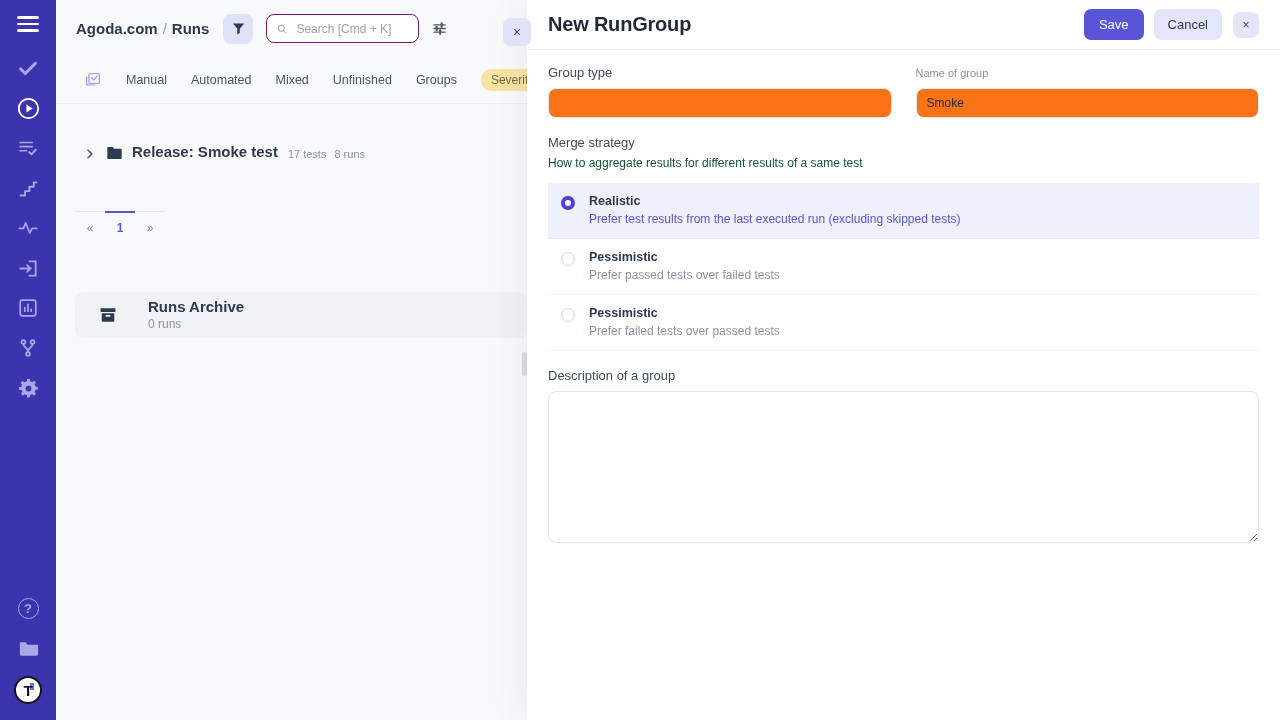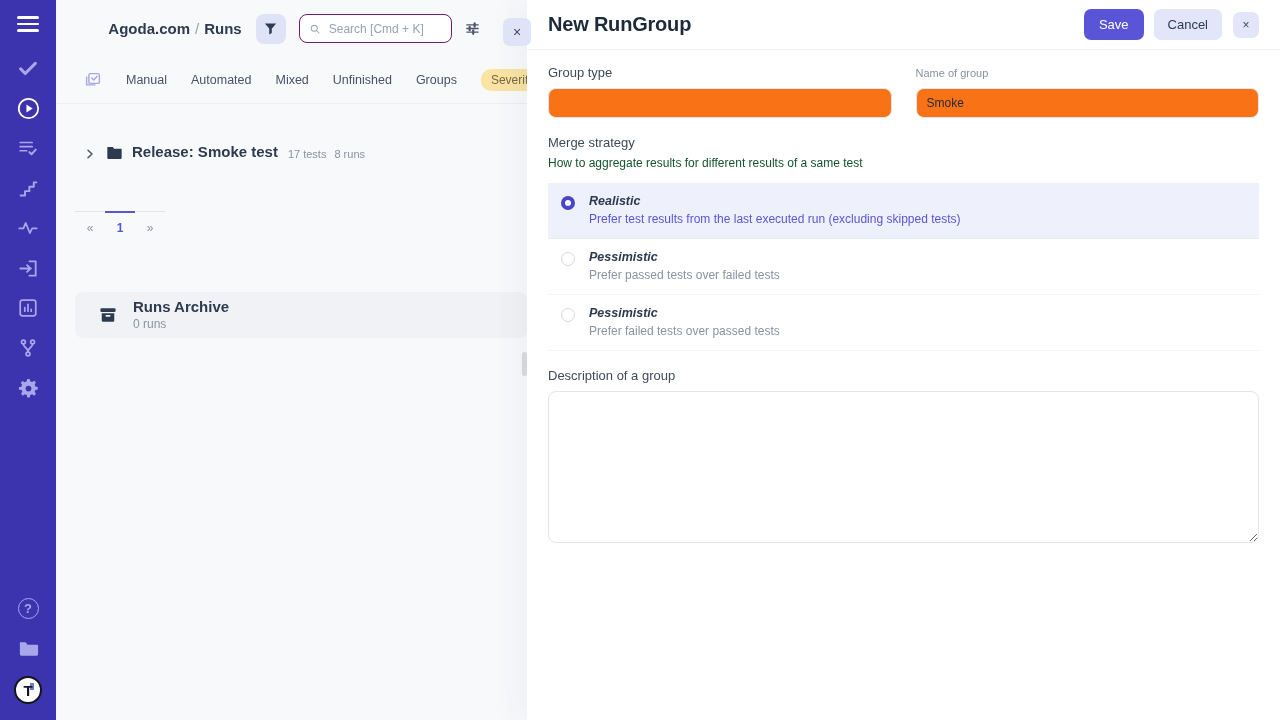--- a/index.html
+++ b/index.html
@@ -30,21 +30,21 @@
   .help-circle { width: 21px; height: 21px; border: 1.8px solid #a9a6e9; border-radius: 50%;
     color: #a9a6e9; font-size: 13px; font-weight: 700; display: flex; align-items: center; justify-content: center; }
   .avatar { width: 28px; height: 28px; border-radius: 50%; background: #ffffff; border: 2.5px solid #15151c;
     display: flex; align-items: center; justify-content: center; font-size: 15px; font-weight: 800; color: #15151c;
     position: relative; cursor: pointer; }
   .avatar i { position: absolute; right: 6px; top: 5px; width: 4px; height: 7px; background: #6d7bdc; }
   .avatar b { position: relative; z-index: 1; font-style: normal; }
 
   
   .left-panel { position: absolute; left: 56px; top: 0; width: 471px; height: 100%; background: #f8f9fb; }
-  .lp-header { display: flex; align-items: center; height: 57px; padding: 0 14px 0 20px; justify-content: center; }
+  .lp-header { display: flex; align-items: center; height: 57px; padding: 0 14px 0 20px; }
   .breadcrumb { font-size: 15px; font-weight: 700; color: #2d3a4f; white-space: nowrap; }
   .breadcrumb .sep { color: #98a1ae; font-weight: 400; margin: 0 5px; }
   .filter-btn { width: 30px; height: 30px; border-radius: 8px; background: #dfe3f8; margin-left: 14px;
     display: flex; align-items: center; justify-content: center; cursor: pointer; flex: none; }
   .search-box { margin-left: 13px; width: 153px; height: 29px; background: #fff; border: 1px solid #701a75;
     border-radius: 8px; display: flex; align-items: center; padding: 0 9px; gap: 6px; }
   .search-box input { border: none; outline: none; background: transparent; width: 100%;
     font-size: 12px; color: #4a5568; font-family: inherit; }
   .search-box input::placeholder { color: #9aa2af; }
   .sliders-btn { margin-left: 12px; cursor: pointer; display: flex; }
@@ -59,21 +59,21 @@
   .tree-meta { font-size: 11px; color: #8a93a2; margin-left: 10px; }
   .tree-meta + .tree-meta { margin-left: 8px; }
 
   .pagination { position: absolute; top: 211px; left: 19px; display: flex; }
   .page-btn { width: 30px; padding-top: 9px; border-top: 1px solid #e2e5ea; text-align: center;
     font-size: 12px; color: #8a93a2; cursor: pointer; }
   .page-btn.active { border-top: 2px solid #5a55d2; color: #5a55d2; font-weight: 600; padding-top: 8px; }
 
   .archive-row { position: absolute; top: 292px; left: 19px; right: 0; height: 46px; background: #f1f2f5;
     border-radius: 8px; display: flex; align-items: center; padding-left: 23px; cursor: pointer; }
-  .archive-text { margin-left: 15px; }
+  .archive-text { margin-left: 30px; }
   .archive-title { font-size: 15px; font-weight: 700; color: #2d3a4f; line-height: 1.1; }
   .archive-sub { font-size: 12px; color: #8a93a2; margin-top: 2px; }
 
   .lp-close { position: absolute; top: 18px; left: 447px; width: 28px; height: 28px; background: #dfe3f8;
     border-radius: 7px; color: #3f4a5a; font-size: 14px; display: flex; align-items: center;
     justify-content: center; cursor: pointer; z-index: 30; border: none; }
   .scroll-thumb { position: absolute; right: 0; top: 352px; width: 5px; height: 24px; background: #d9dbe0; border-radius: 3px; }
 
   
   .modal { position: absolute; left: 527px; top: 0; width: 753px; height: 100%; background: #ffffff;
@@ -94,21 +94,21 @@
     font-size: 12px; color: #1f2937; padding: 0 10px; outline: none; font-family: inherit; }
 
   .merge-section { margin-top: 17px; }
   .merge-hint { font-size: 12px; color: #14532d; margin-top: 6px; }
   .options { margin-top: 13px; }
   .option { display: flex; padding: 11px 13px 12px; border-bottom: 1px solid #f3f4f7; cursor: pointer; }
   .option.selected { background: #eef0fb; border-bottom-color: #e9ecf8; }
   .radio { width: 14px; height: 14px; border-radius: 50%; border: 1px solid #d5dae2; background: #fff; margin-top: 2px; flex: none; }
   .radio.checked { border: 4.5px solid #4a43ce; }
   .option-text { margin-left: 14px; }
-  .option-title { font-size: 12.5px; font-weight: 600; color: #2d3a4f; font-style: italic; }
+  .option-title { font-size: 12.5px; font-weight: 600; color: #2d3a4f; }
   .option-desc { font-size: 12px; color: #8a93a2; margin-top: 4px; }
   .option.selected .option-desc { color: #5a55d6; }
 
   .desc-section { margin-top: 17px; }
   .desc-section textarea { display: block; width: 100%; height: 152px; border: 1px solid #e2e5ea; border-radius: 8px;
     margin-top: 8px; outline: none; padding: 10px; font-family: inherit; font-size: 12px; color: #1f2937; }
 </style>
 </head>
 <body>
 

